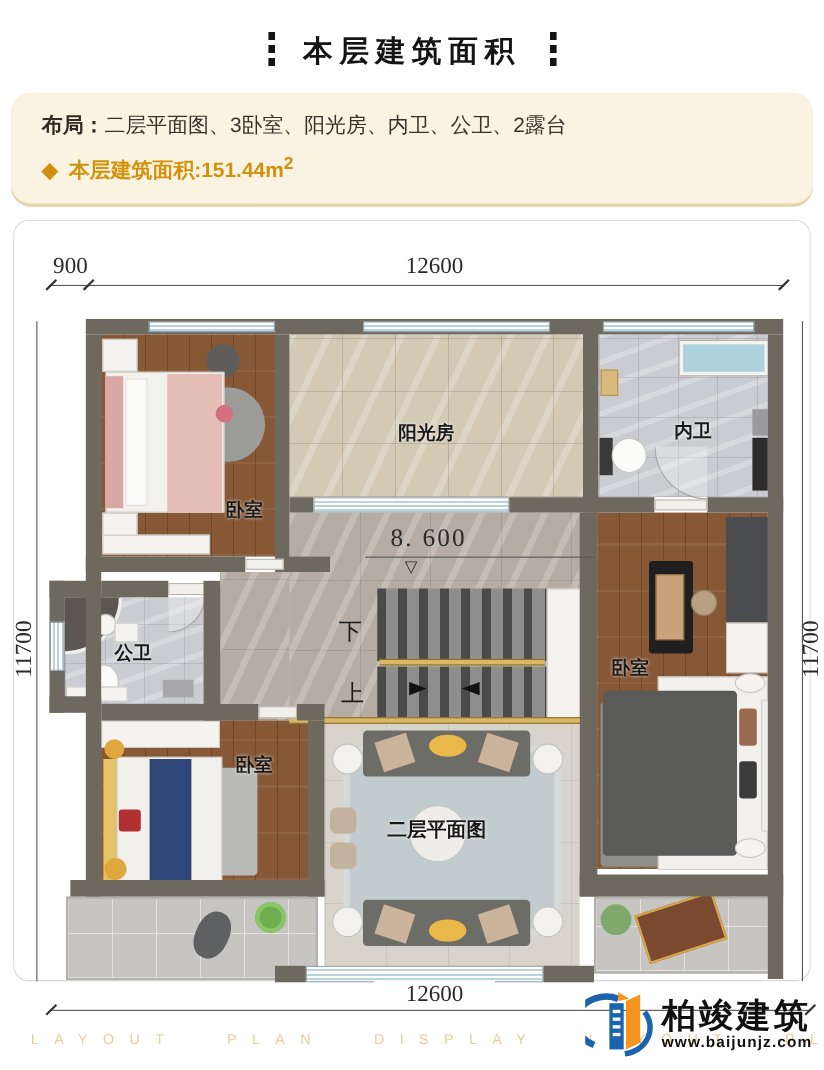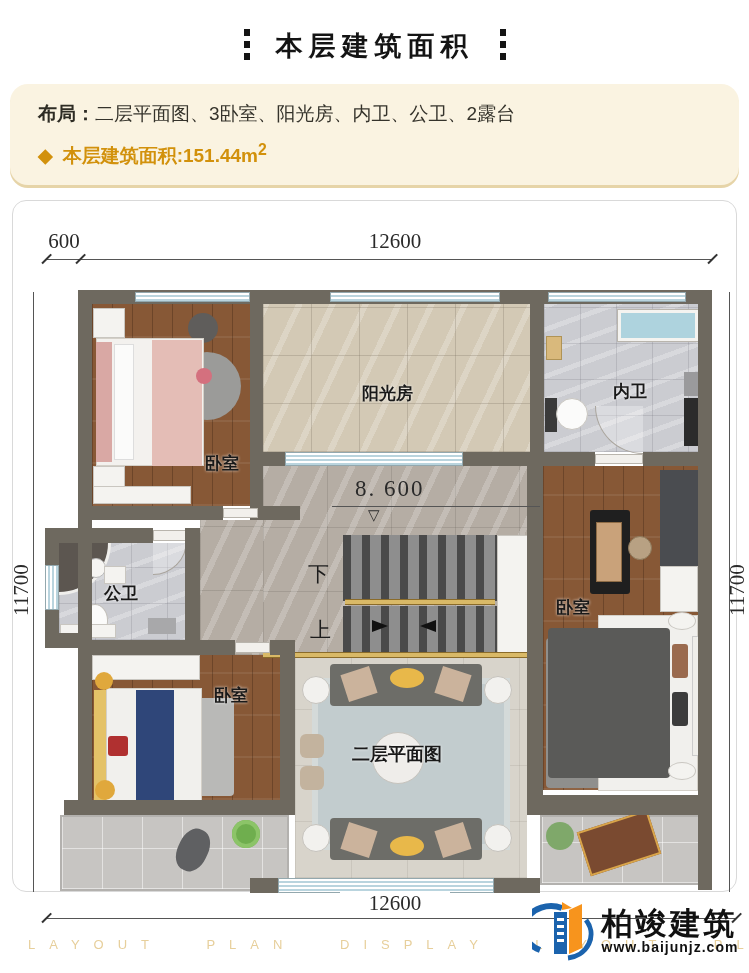--- a/index.html
+++ b/index.html
@@ -61,21 +61,21 @@
 <div class="a info-box"></div>
 <div class="a info-line1">
   <b>布局：</b><span>二层平面图、3卧室、阳光房、内卫、公卫、2露台</span>
 </div>
 <div class="a info-line2">
   <span class="diamond">◆</span><span>本层建筑面积:</span><span>151.44m</span><sup>2</sup>
 </div>
 
 <div class="a card"></div>
 
-<div class="a dim" style="left:36px;top:229px;width:56px;">600</div>
+<div class="a dim" style="left:36px;top:229px;width:56px;">900</div>
 <div class="a dim" style="left:340px;top:229px;width:110px;">12600</div>
 <div class="a dline" style="left:45px;top:259px;width:668px;height:1px;"></div>
 <div class="a tick" style="left:40px;top:258px;"></div>
 <div class="a tick" style="left:74px;top:258px;"></div>
 <div class="a tick" style="left:706px;top:258px;"></div>
 
 <div class="a dline" style="left:33px;top:292px;width:1px;height:600px;"></div>
 <div class="a dim dim-v" style="left:-25px;top:579px;width:90px;height:22px;">11700</div>
 <div class="a dline" style="left:729px;top:292px;width:1px;height:600px;"></div>
 <div class="a dim dim-v" style="left:691px;top:579px;width:90px;height:22px;">11700</div>

